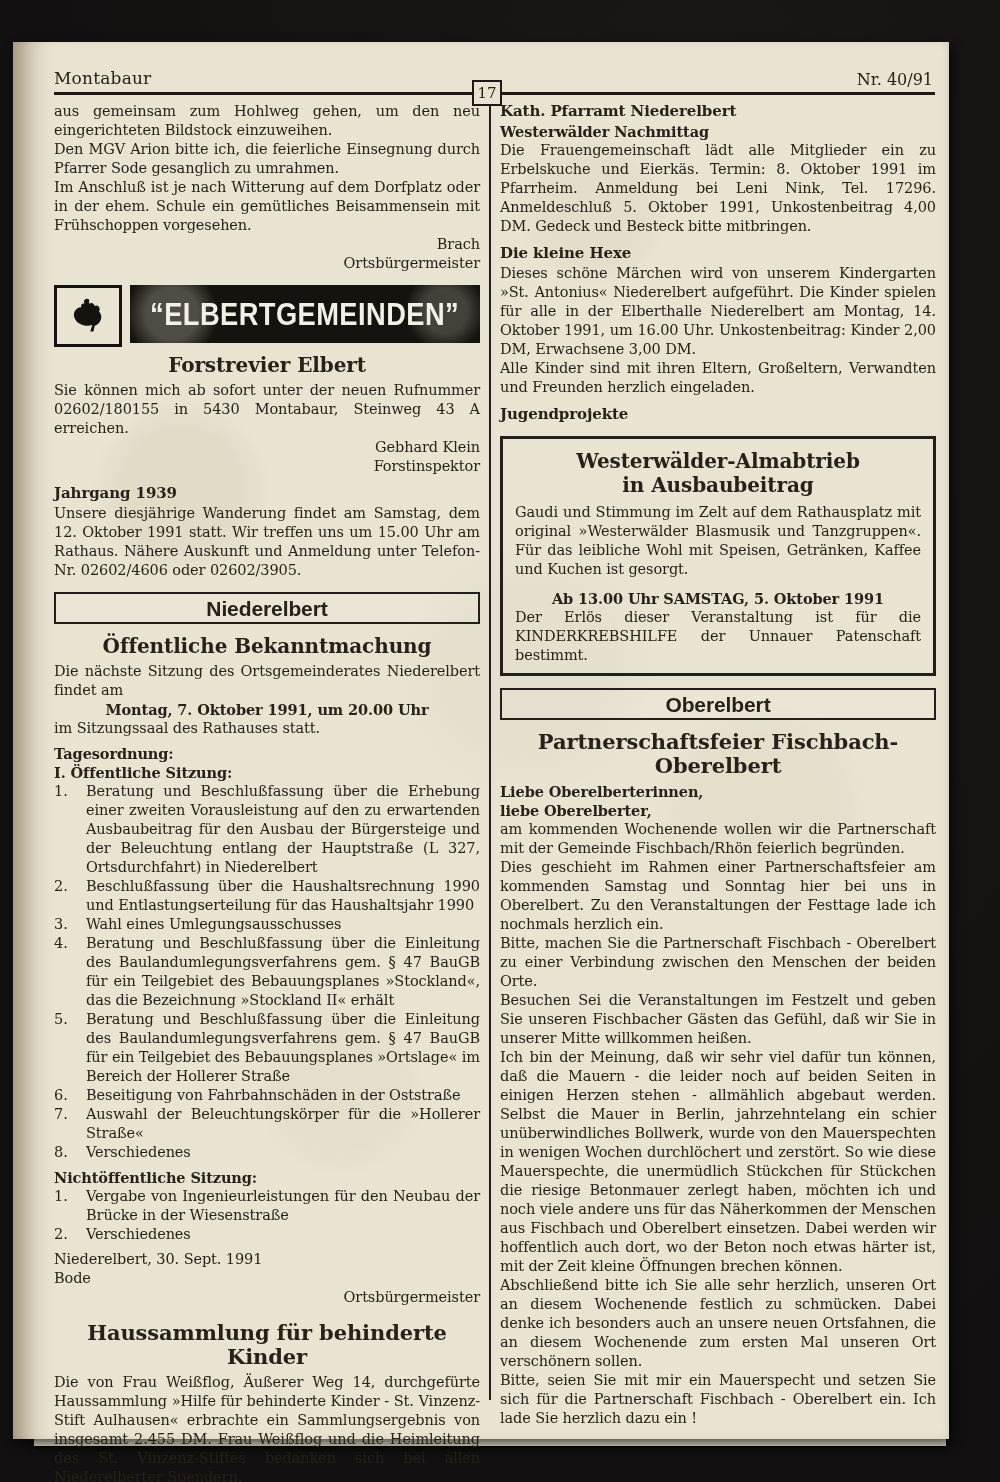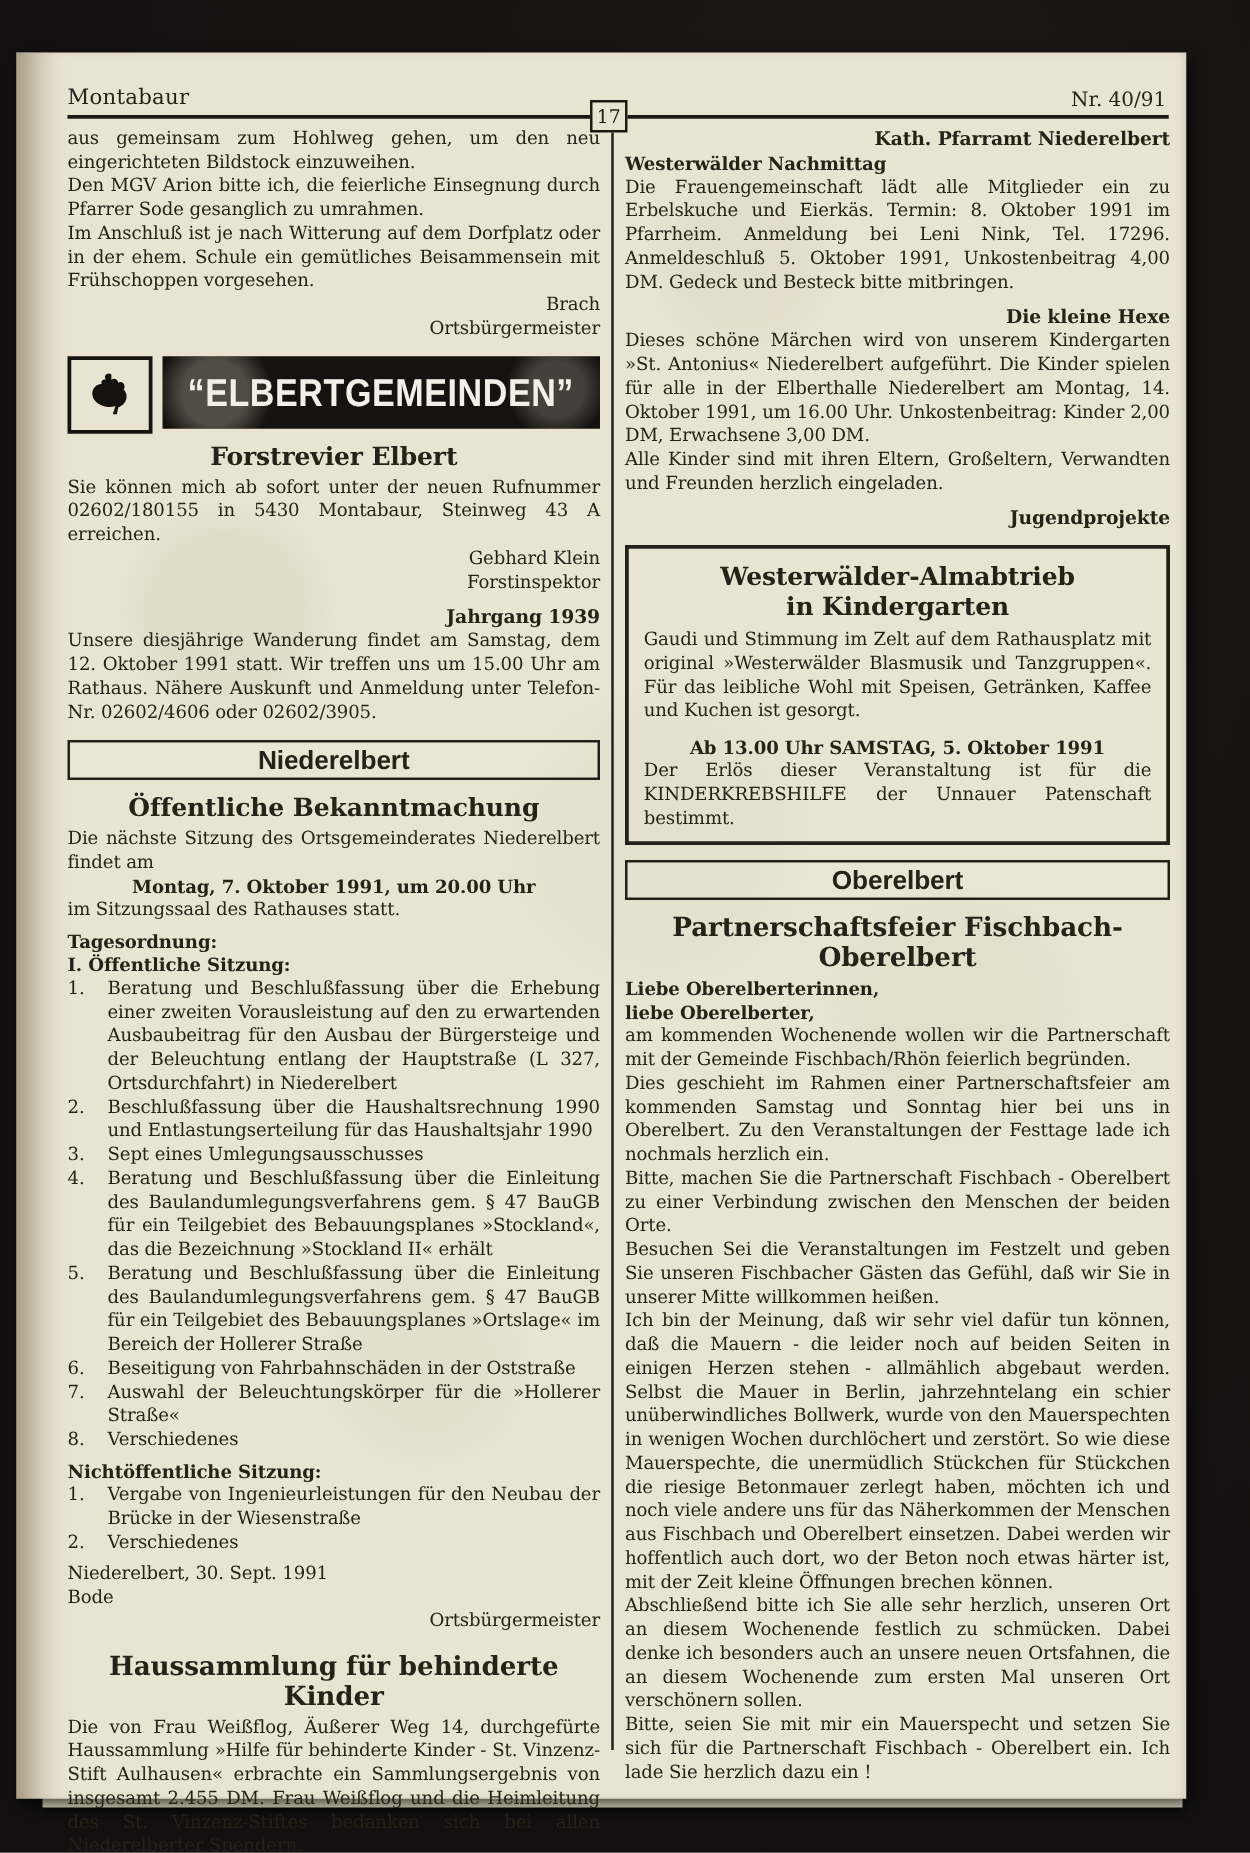--- a/index.html
+++ b/index.html
@@ -27,21 +27,21 @@
   .pagebox{position:absolute;left:459px;top:38px;width:26px;height:22px;border:2px solid #1d1a15;
     background:#e9e4d2;text-align:center;font-size:15px;line-height:22px;z-index:2;}
   .divider{position:absolute;left:476px;top:58px;width:2px;height:1300px;background:#22201b;}
   
   .col{position:absolute;top:60px;font-size:14.5px;line-height:19px;letter-spacing:-.1px;}
   .col-left{left:41px;width:426px;}
   .col-right{left:487px;width:436px;}
   .p{text-align:justify;margin:0;}
   .sig{text-align:right;margin:0;}
   .h-serif{font-weight:bold;text-align:center;font-size:20px;margin:10px 0 4px 0;line-height:24px;}
-  .h-serif-sm{font-weight:bold;text-align:right;font-size:15px;margin:8px 0 1px 0;}
+  .h-serif-sm{font-weight:bold;text-align:left;font-size:15px;margin:8px 0 1px 0;}
   .sub-bold{font-weight:bold;margin:0;}
   .center-bold{font-weight:bold;text-align:center;margin:0;}
   .gap6{height:6px;}.gap10{height:10px;}
   
   .banner-row{display:flex;align-items:stretch;gap:8px;margin:12px 0 8px 0;height:58px;}
   .logo-box{width:62px;height:56px;border:3px solid #15130f;background:#e9e4d2;
     display:flex;align-items:center;justify-content:center;flex:none;}
   .banner{flex:1;background:#15130f;color:#f2efe6;display:flex;align-items:center;justify-content:flex-end;
     font-family:"Liberation Sans",sans-serif;font-weight:bold;font-size:31px;letter-spacing:.5px;
     transform-origin:center;overflow:hidden;
@@ -112,21 +112,21 @@
       <div class="agenda-item">
         <span class="num">1.</span>
         <span class="txt">Beratung und Beschlußfassung über die Erhebung einer zweiten Vorausleistung auf den zu erwartenden Ausbaubeitrag für den Ausbau der Bürgersteige und der Beleuchtung entlang der Hauptstraße (L 327, Ortsdurchfahrt) in Niederelbert</span>
       </div>
       <div class="agenda-item">
         <span class="num">2.</span>
         <span class="txt">Beschlußfassung über die Haushaltsrechnung 1990 und Entlastungserteilung für das Haushaltsjahr 1990</span>
       </div>
       <div class="agenda-item">
         <span class="num">3.</span>
-        <span class="txt">Sept eines Umlegungsausschusses</span>
+        <span class="txt">Wahl eines Umlegungsausschusses</span>
       </div>
       <div class="agenda-item">
         <span class="num">4.</span>
         <span class="txt">Beratung und Beschlußfassung über die Einleitung des Baulandumlegungsverfahrens gem. § 47 BauGB für ein Teilgebiet des Bebauungsplanes »Stockland«, das die Bezeichnung »Stockland II« erhält</span>
       </div>
       <div class="agenda-item">
         <span class="num">5.</span>
         <span class="txt">Beratung und Beschlußfassung über die Einleitung des Baulandumlegungsverfahrens gem. § 47 BauGB für ein Teilgebiet des Bebauungsplanes »Ortslage« im Bereich der Hollerer Straße</span>
       </div>
       <div class="agenda-item">
@@ -172,21 +172,21 @@
       <p class="p">Die Frauengemeinschaft lädt alle Mitglieder ein zu Erbelskuche und Eierkäs. Termin: 8. Oktober 1991 im Pfarrheim. Anmeldung bei Leni Nink, Tel. 17296. Anmeldeschluß 5. Oktober 1991, Unkostenbeitrag 4,00 DM. Gedeck und Besteck bitte mitbringen.</p>
 
       <div class="h-serif-sm">Die kleine Hexe</div>
       <p class="p">Dieses schöne Märchen wird von unserem Kindergarten »St. Antonius« Niederelbert aufgeführt. Die Kinder spielen für alle in der Elberthalle Niederelbert am Montag, 14. Oktober 1991, um 16.00 Uhr. Unkostenbeitrag: Kinder 2,00 DM, Erwachsene 3,00 DM.</p>
       <p class="p">Alle Kinder sind mit ihren Eltern, Großeltern, Verwandten und Freunden herzlich eingeladen.</p>
 
       <div class="h-serif-sm">Jugendprojekte</div>
 
       <div class="notice-box">
         <div class="h-serif" style="margin:2px 0 0 0;">Westerwälder-Almabtrieb</div>
-        <div class="h-serif" style="margin:0 0 6px 0;">in Kindergarten</div>
+        <div class="h-serif" style="margin:0 0 6px 0;">in Ausbaubeitrag</div>
         <p class="p">Gaudi und Stimmung im Zelt auf dem Rathausplatz mit original »Westerwälder Blasmusik und Tanzgruppen«. Für das leibliche Wohl mit Speisen, Getränken, Kaffee und Kuchen ist gesorgt.</p>
         <div class="gap10"></div>
         <p class="center-bold">Ab 13.00 Uhr SAMSTAG, 5. Oktober 1991</p>
         <p class="p">Der Erlös dieser Veranstaltung ist für die KINDERKREBSHILFE der Unnauer Patenschaft bestimmt.</p>
       </div>
 
       <div class="town-box">Oberelbert</div>
 
       <div class="h-serif" style="font-size:21px;">Partnerschaftsfeier Fischbach-Oberelbert</div>
       <p class="sub-bold">Liebe Oberelberterinnen,</p>

